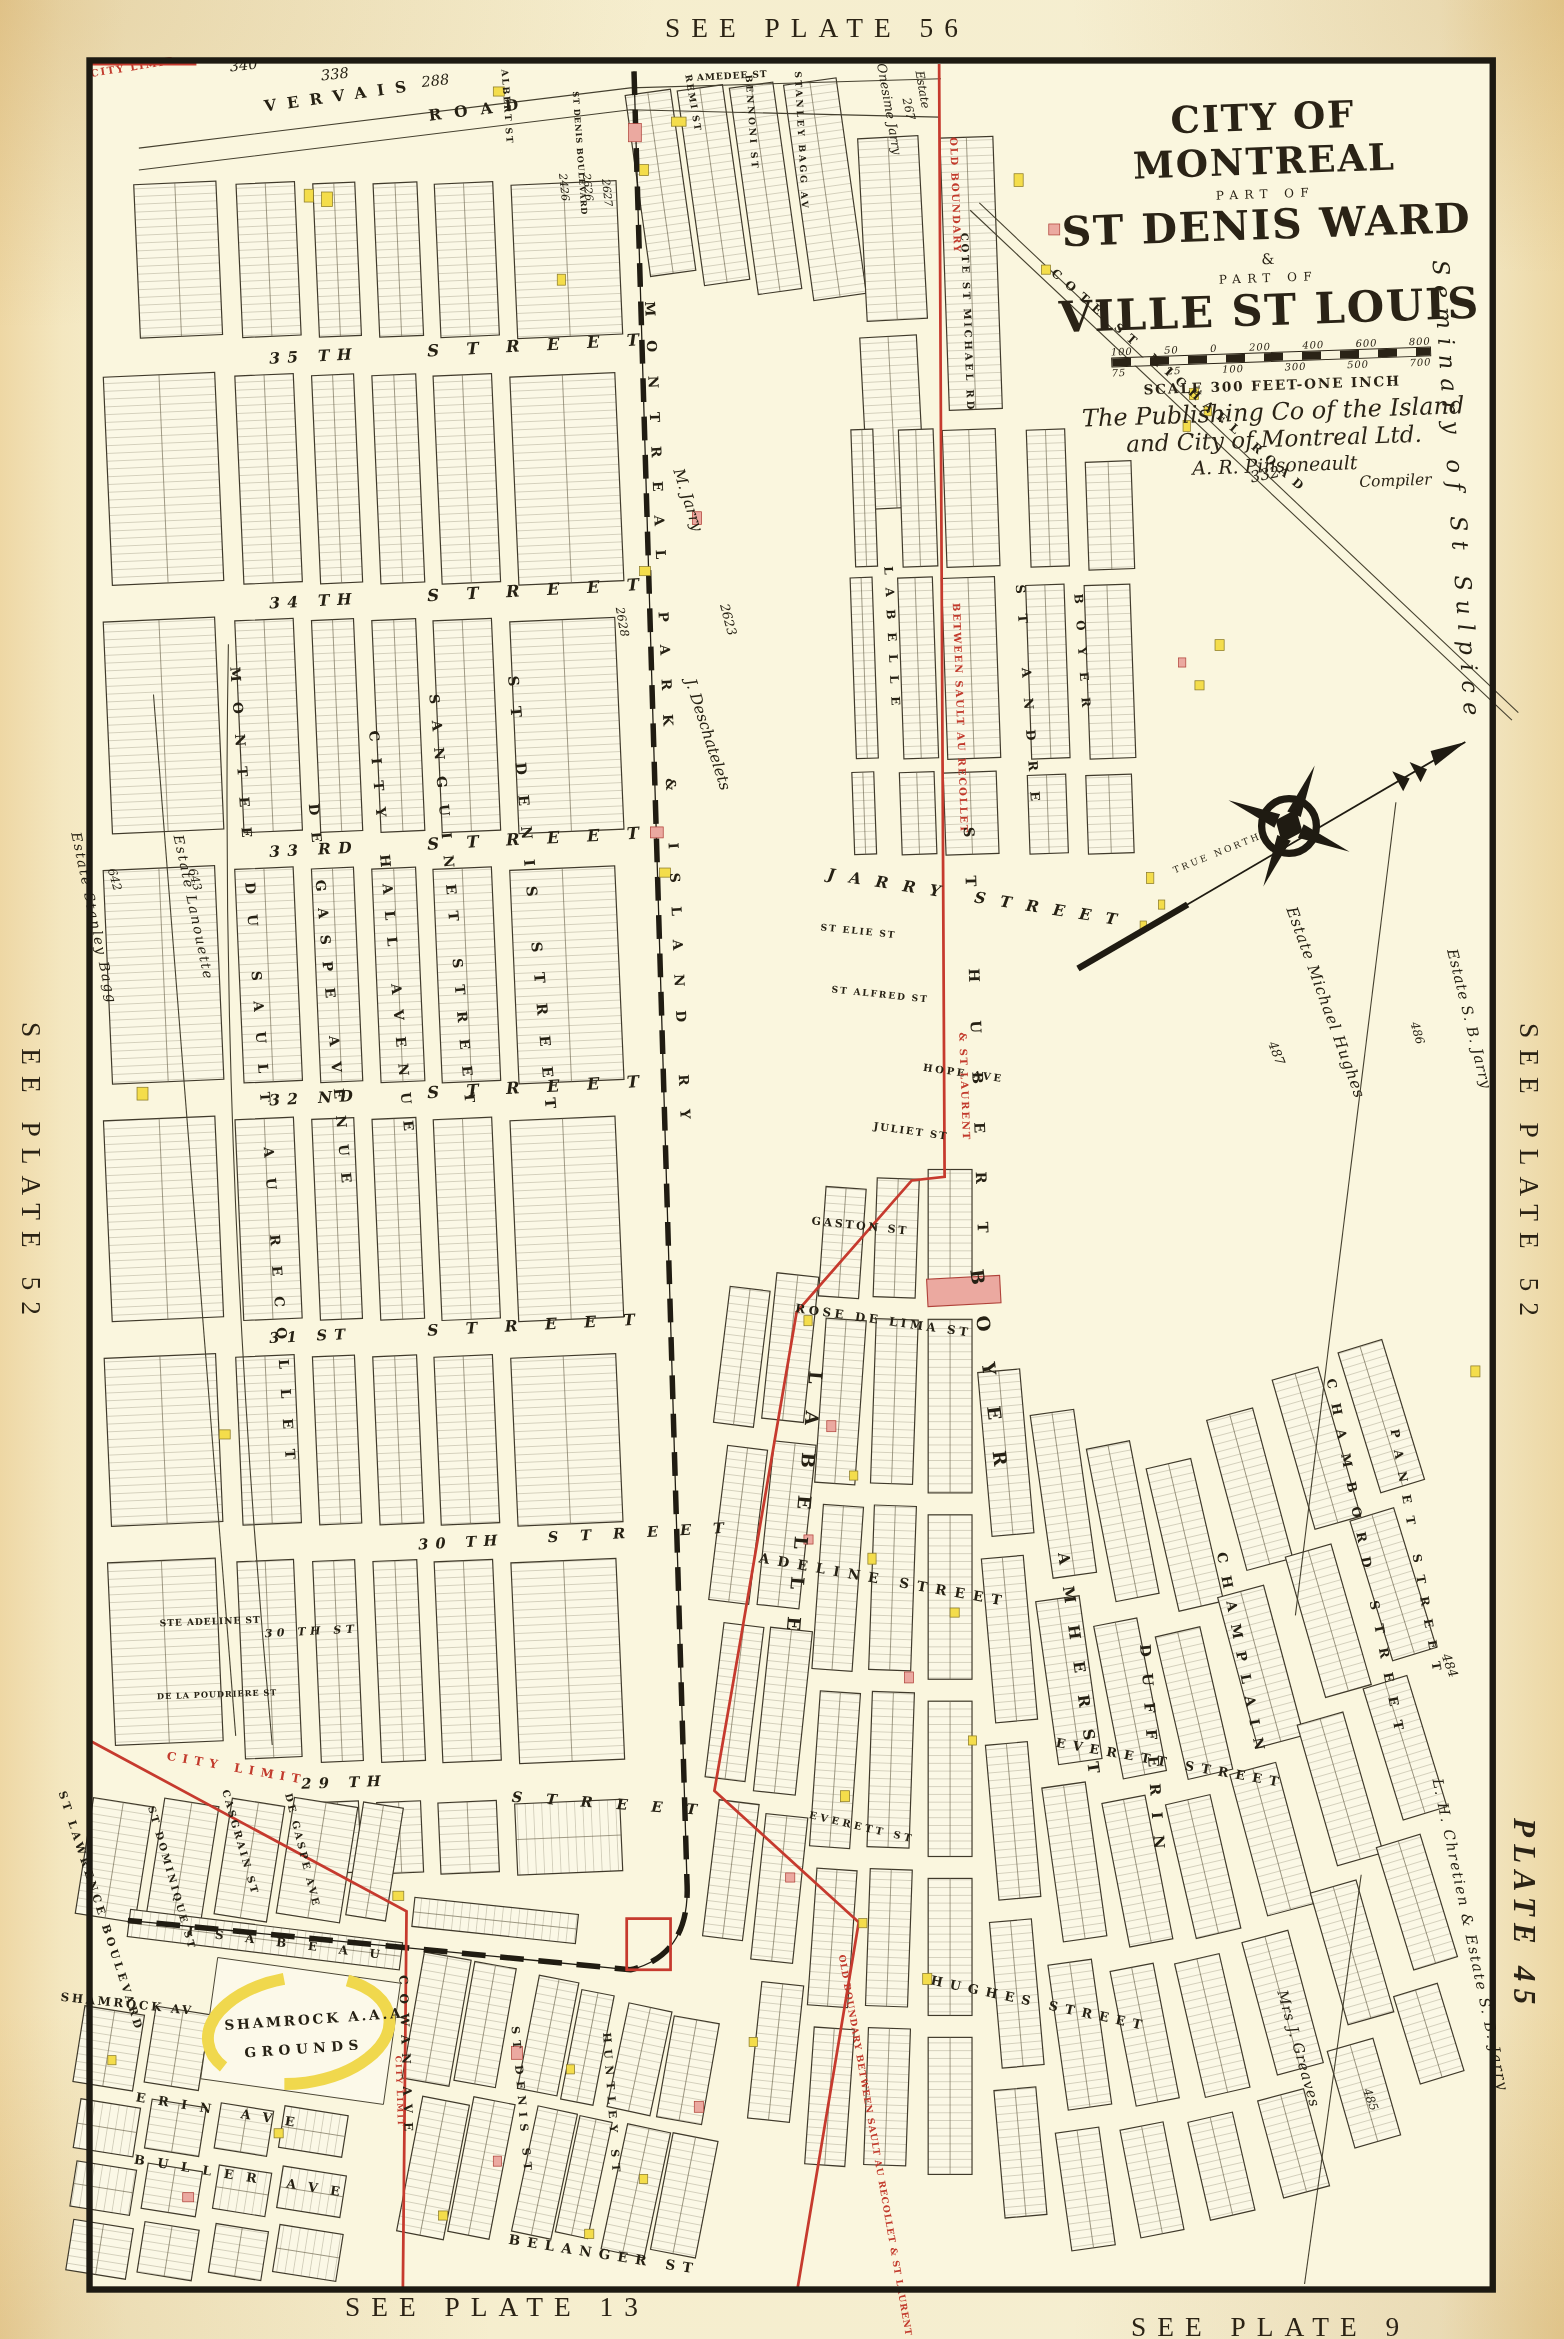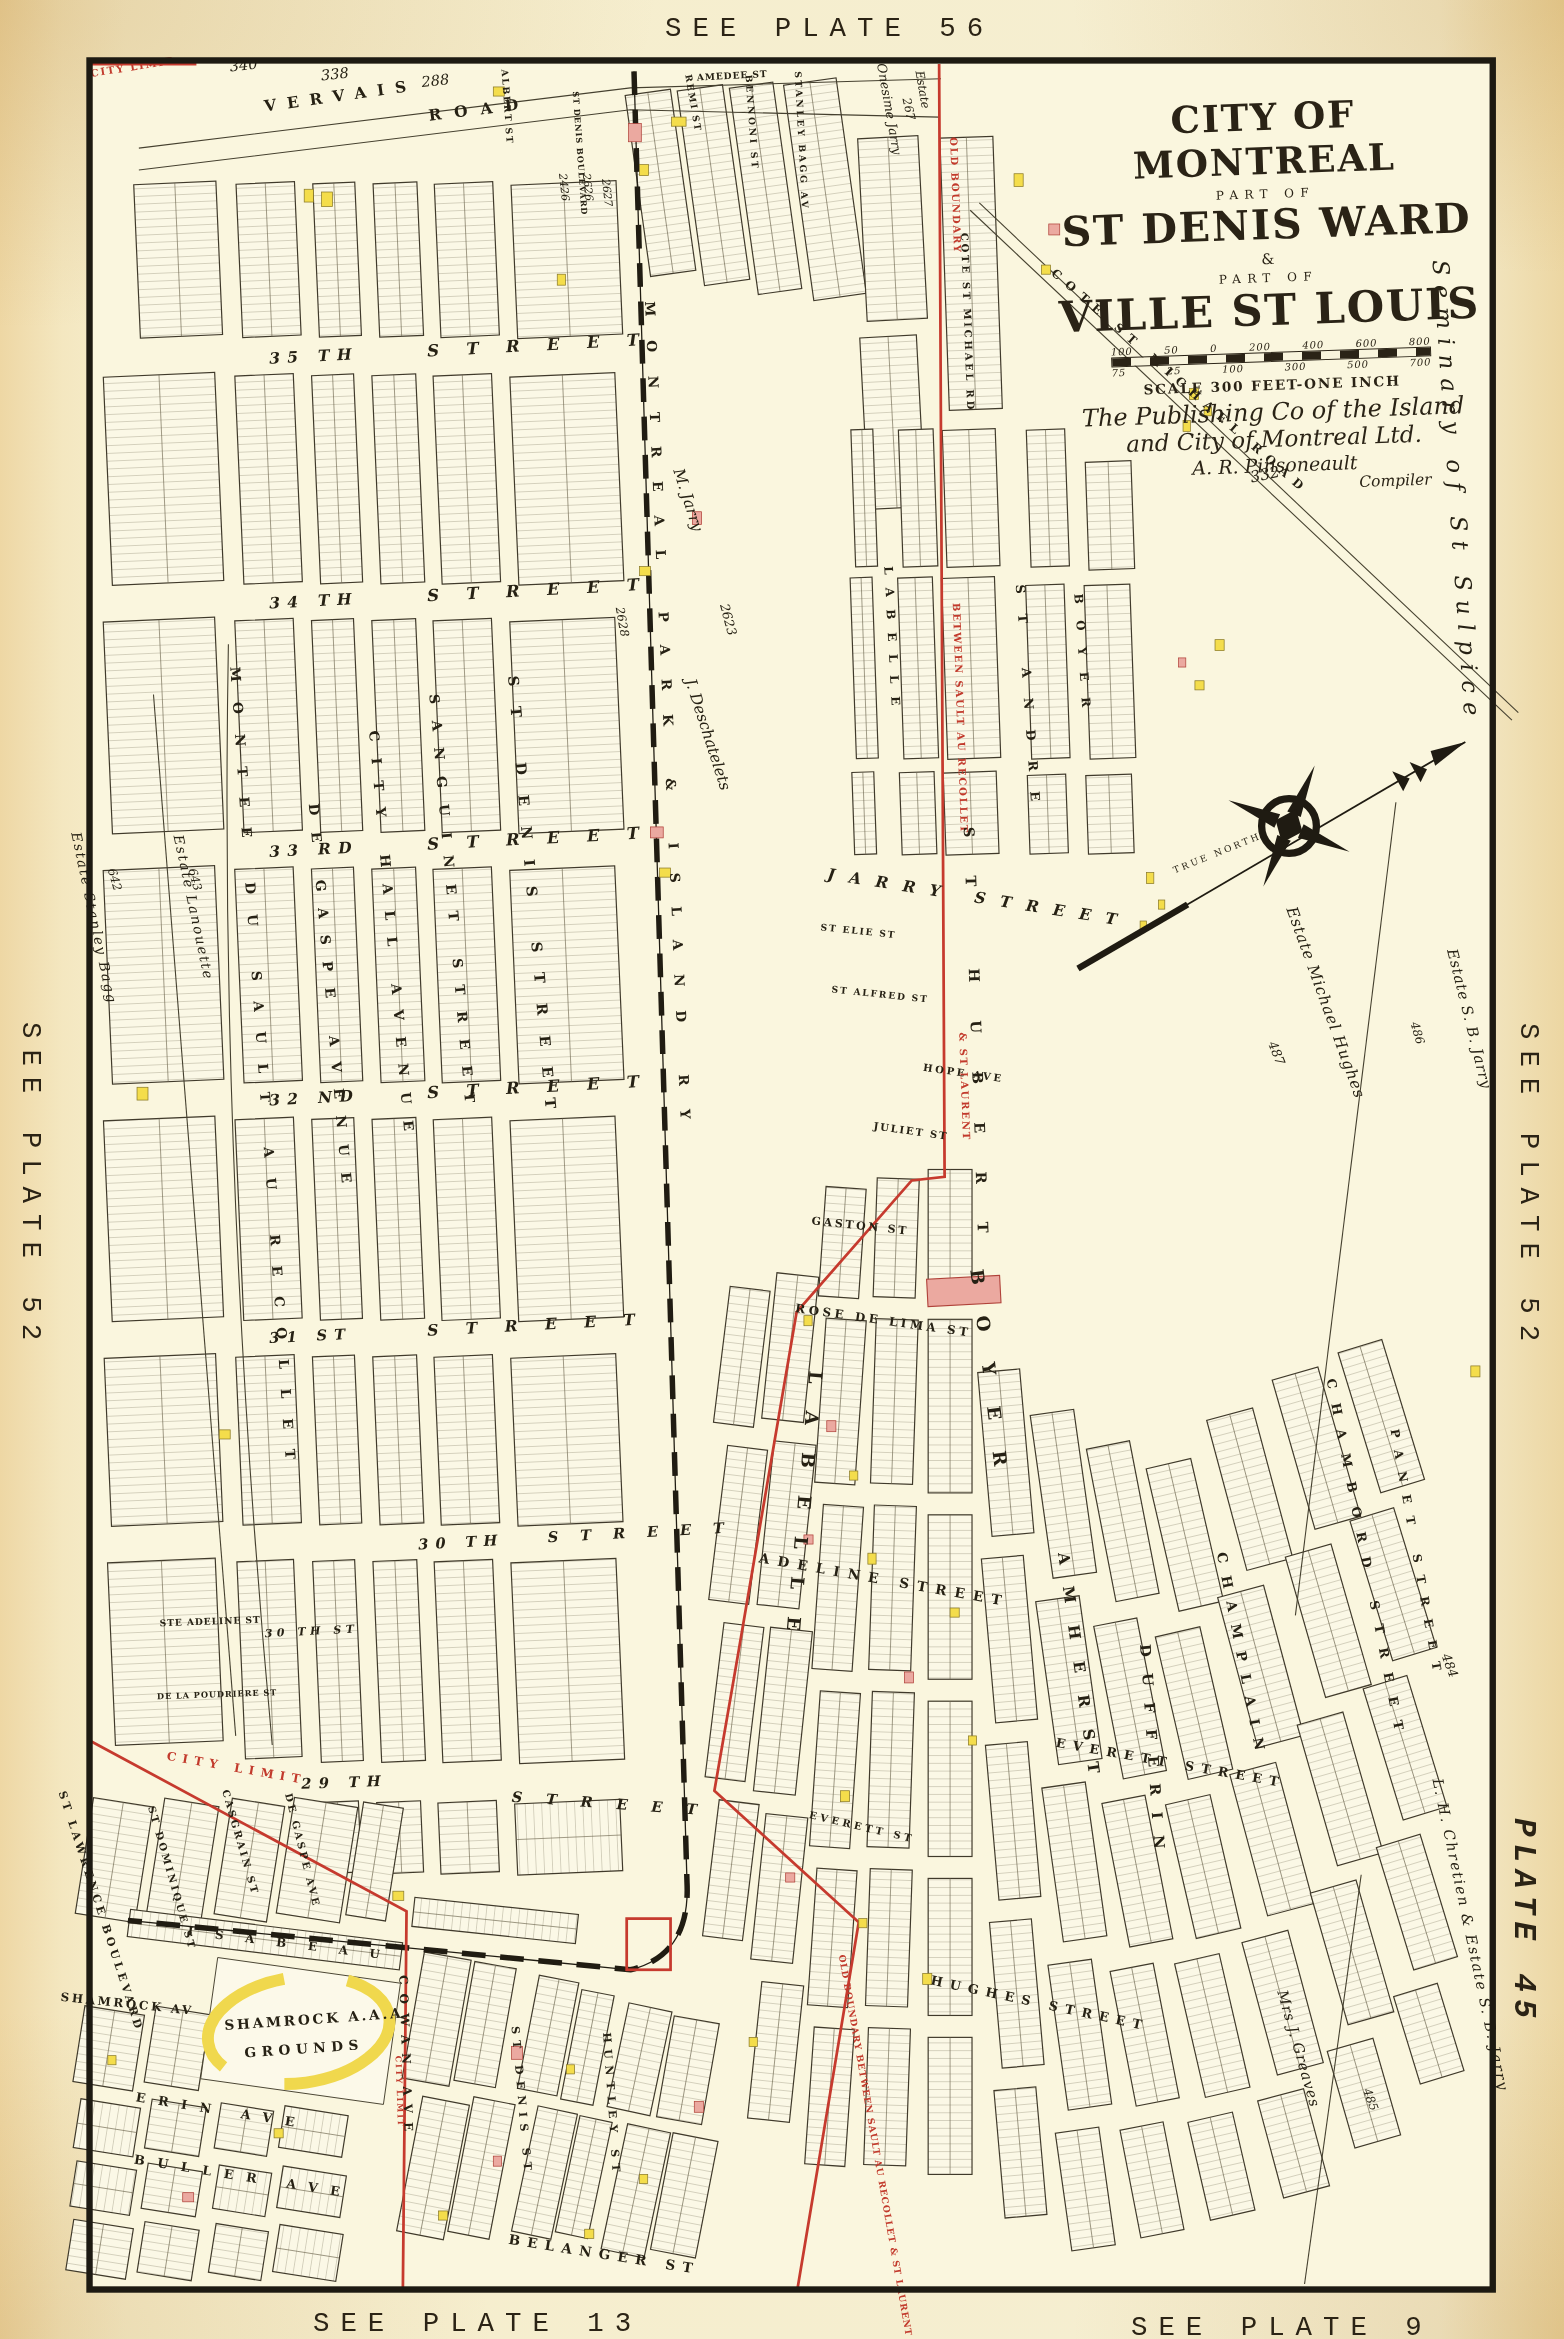--- a/index.html
+++ b/index.html
@@ -9,21 +9,21 @@
           radial-gradient(822px 457px at 100% 0%, rgba(196,148,66,.30), transparent 60%),
           radial-gradient(822px 548px at 100% 100%, rgba(186,138,60,.25), transparent 60%),
           radial-gradient(822px 548px at 0% 100%, rgba(186,138,60,.22), transparent 60%),
           linear-gradient(90deg,#eed7a4 0,#f4e7c0 4%,#f6eecd 8%,#f5eed1 92%,#ecd6a2 100%),
           #f4ecca;
         font-family:"DejaVu Serif",serif;color:#2a2418;}
   svg text{font-family:"DejaVu Serif",serif;fill:#262114;}
   .b{font-weight:bold;}
   .it{font-style:italic;}
   .red{fill:#c23a2c;}
-  .margin-label{position:absolute;font-family:Liberation Mono, monospace;color:#2b2315;
+  .margin-label{position:absolute;font-family:Liberation Serif, serif;color:#2b2315;
         font-size:27.4px;letter-spacing:11px;white-space:nowrap;text-align:center;}
   .vtext{writing-mode:vertical-rl;}
   .title-block{position:absolute;left:1049px;top:95px;width:440px;text-align:center;
         transform:rotate(-2deg);color:#2a2316;}
   .tb-city{font-size:37px;font-weight:bold;letter-spacing:1.8px;}
   .tb-part{font-size:12px;letter-spacing:6.4px;margin-top:3.7px;}
   .tb-ward{font-size:41px;font-weight:bold;letter-spacing:1.8px;}
   .tb-amp{font-size:14.6px;margin-top:1.8px;}
   .tb-ville{font-size:43px;font-weight:bold;letter-spacing:1.8px;}
   .scalebar-wrap{width:320px;margin:5.5px auto 0 auto;}
@@ -924,21 +924,21 @@
   <text x="1286" y="956" transform="rotate(-22 1286 956)" style="font-size:10px;letter-spacing:3px">TRUE NORTH</text>
 
   <rect x="98" y="66" width="1536" height="2440" fill="none" stroke="#1d1a12" stroke-width="7"></rect>
 </svg>
 
 
 <div class="margin-label" style="left:665px;top:12.8px;">SEE PLATE 56</div>
 <div class="margin-label vtext" style="left:14.6px;top:1022px;">SEE PLATE 52</div>
 <div class="margin-label vtext" style="left:1513px;top:1023px;">SEE PLATE 52</div>
 <div class="margin-label vtext" style="left:1506px;top:1818px;font-style:italic;font-weight:bold;font-size:31px;letter-spacing:7.3px;">PLATE 45</div>
-<div class="margin-label" style="left:313px;top:2292px;margin-top:16px;">SEE PLATE 13</div>
+<div class="margin-label" style="left:345px;top:2292px;">SEE PLATE 13</div>
 <div class="margin-label" style="left:1131px;top:2299px;margin-top:13px;">SEE PLATE 9</div>
 
 
 <div class="title-block">
   <div class="tb-city">CITY OF MONTREAL</div>
   <div class="tb-part">PART OF</div>
   <div class="tb-ward">ST DENIS WARD</div>
   <div class="tb-amp">&amp;</div>
   <div class="tb-part">PART OF</div>
   <div class="tb-ville">VILLE ST LOUIS</div>

